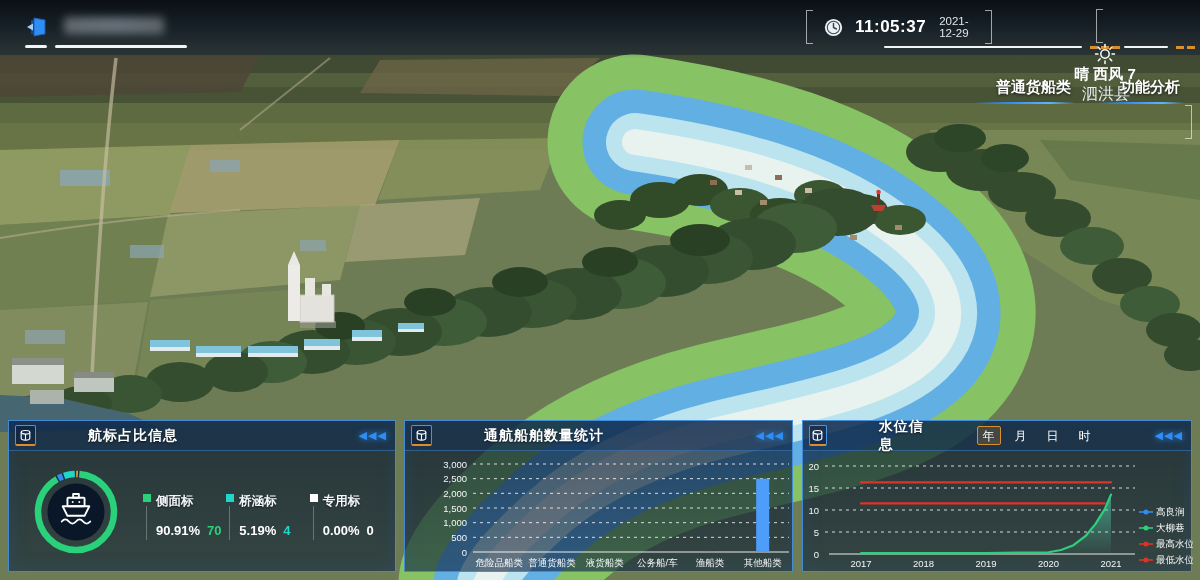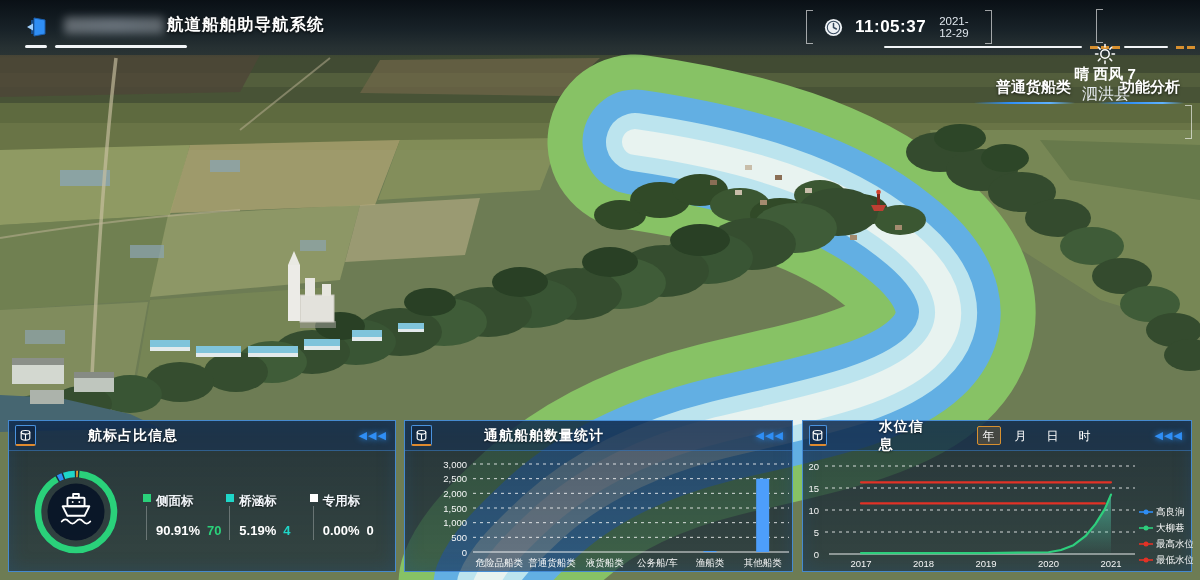--- a/index.html
+++ b/index.html
@@ -235,21 +235,20 @@
   </svg>
 
   <div class="top-bar">
     <svg class="exit-ic" width="22" height="24" viewBox="0 0 22 24">
       <path d="M8,3 L19,5 L19,19 L8,21 Z" fill="#2f8ef5"></path>
       <path d="M8,3 L19,5 L19,19 L8,21 Z" fill="none" stroke="#1b5fae" stroke-width="1"></path>
       <rect x="5" y="5" width="3" height="14" fill="#174a86"></rect>
       <path d="M1,12 L7,8.5 L7,15.5 Z" fill="#9fd0ff"></path>
     </svg>
     <div class="logo-blur"></div>
-    <div class="app-title">航道船舶助导航系统</div>
     <div class="hline hl1"></div>
     <div class="hline hl2"></div>
     <div class="hline hl3"></div>
     <div class="hline hl4"></div>
     <div class="odash od1">
         <i></i>
         <i></i>
         <i></i>
       </div>
     <div class="odash od2">

